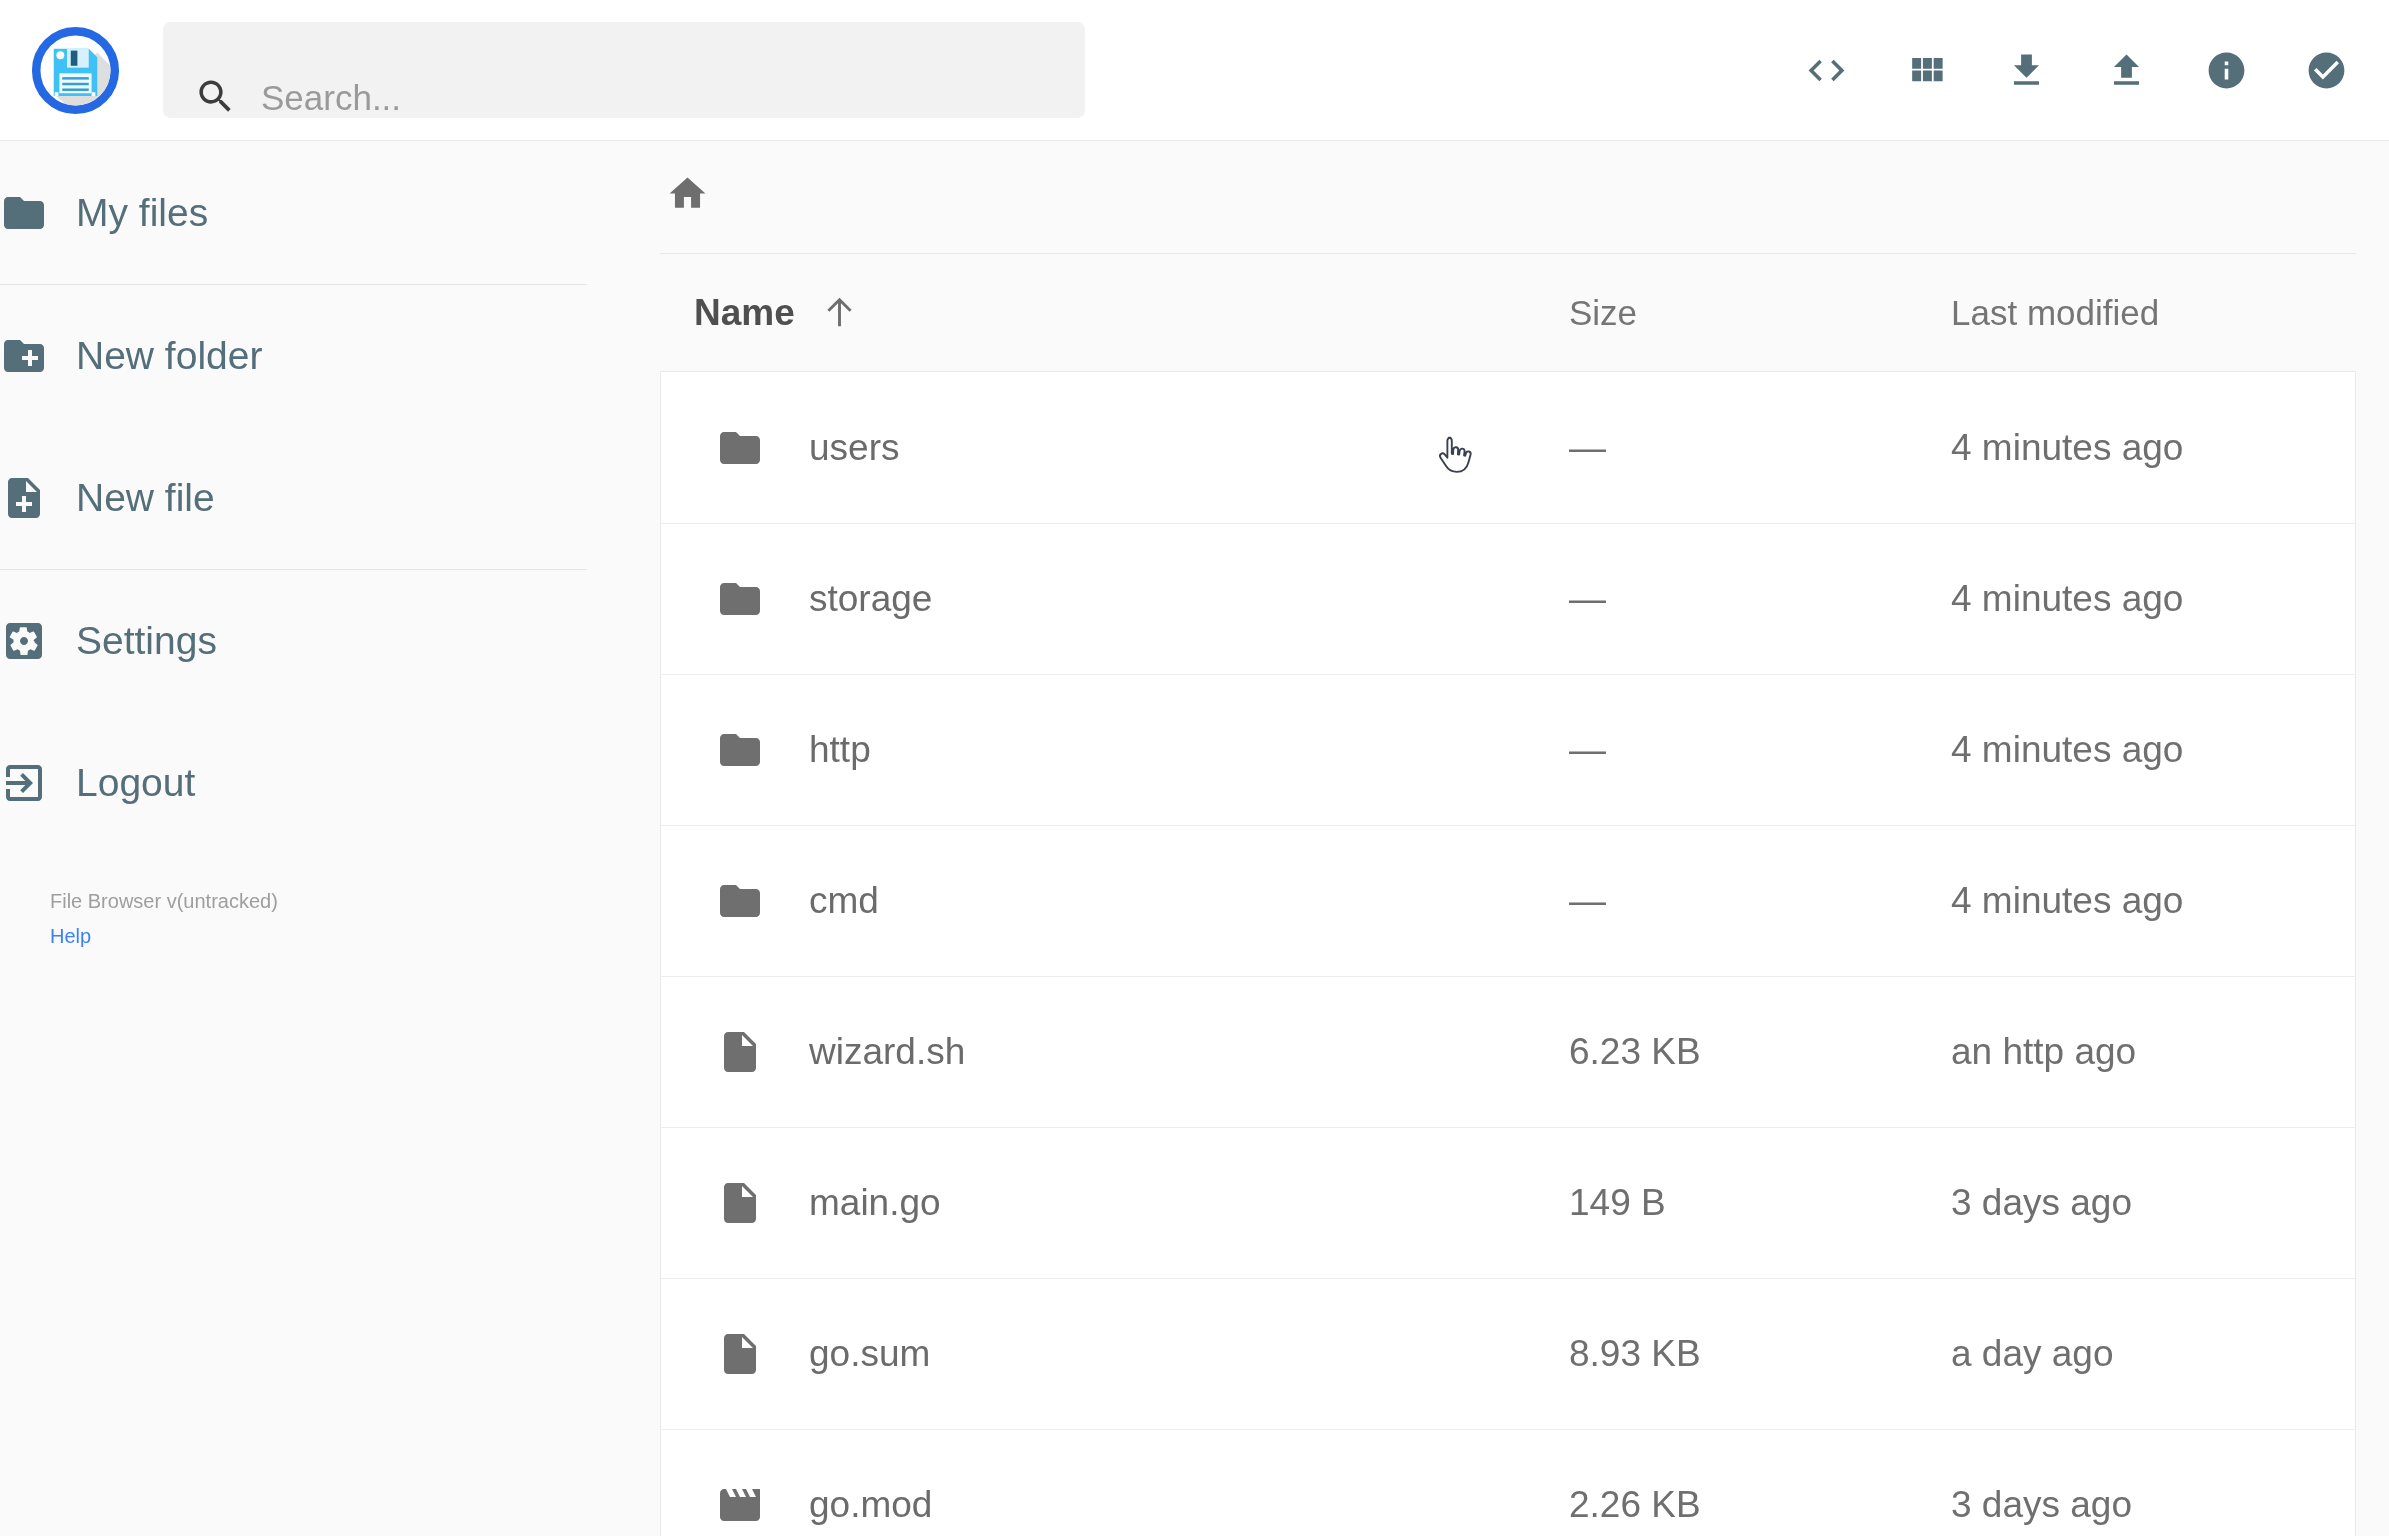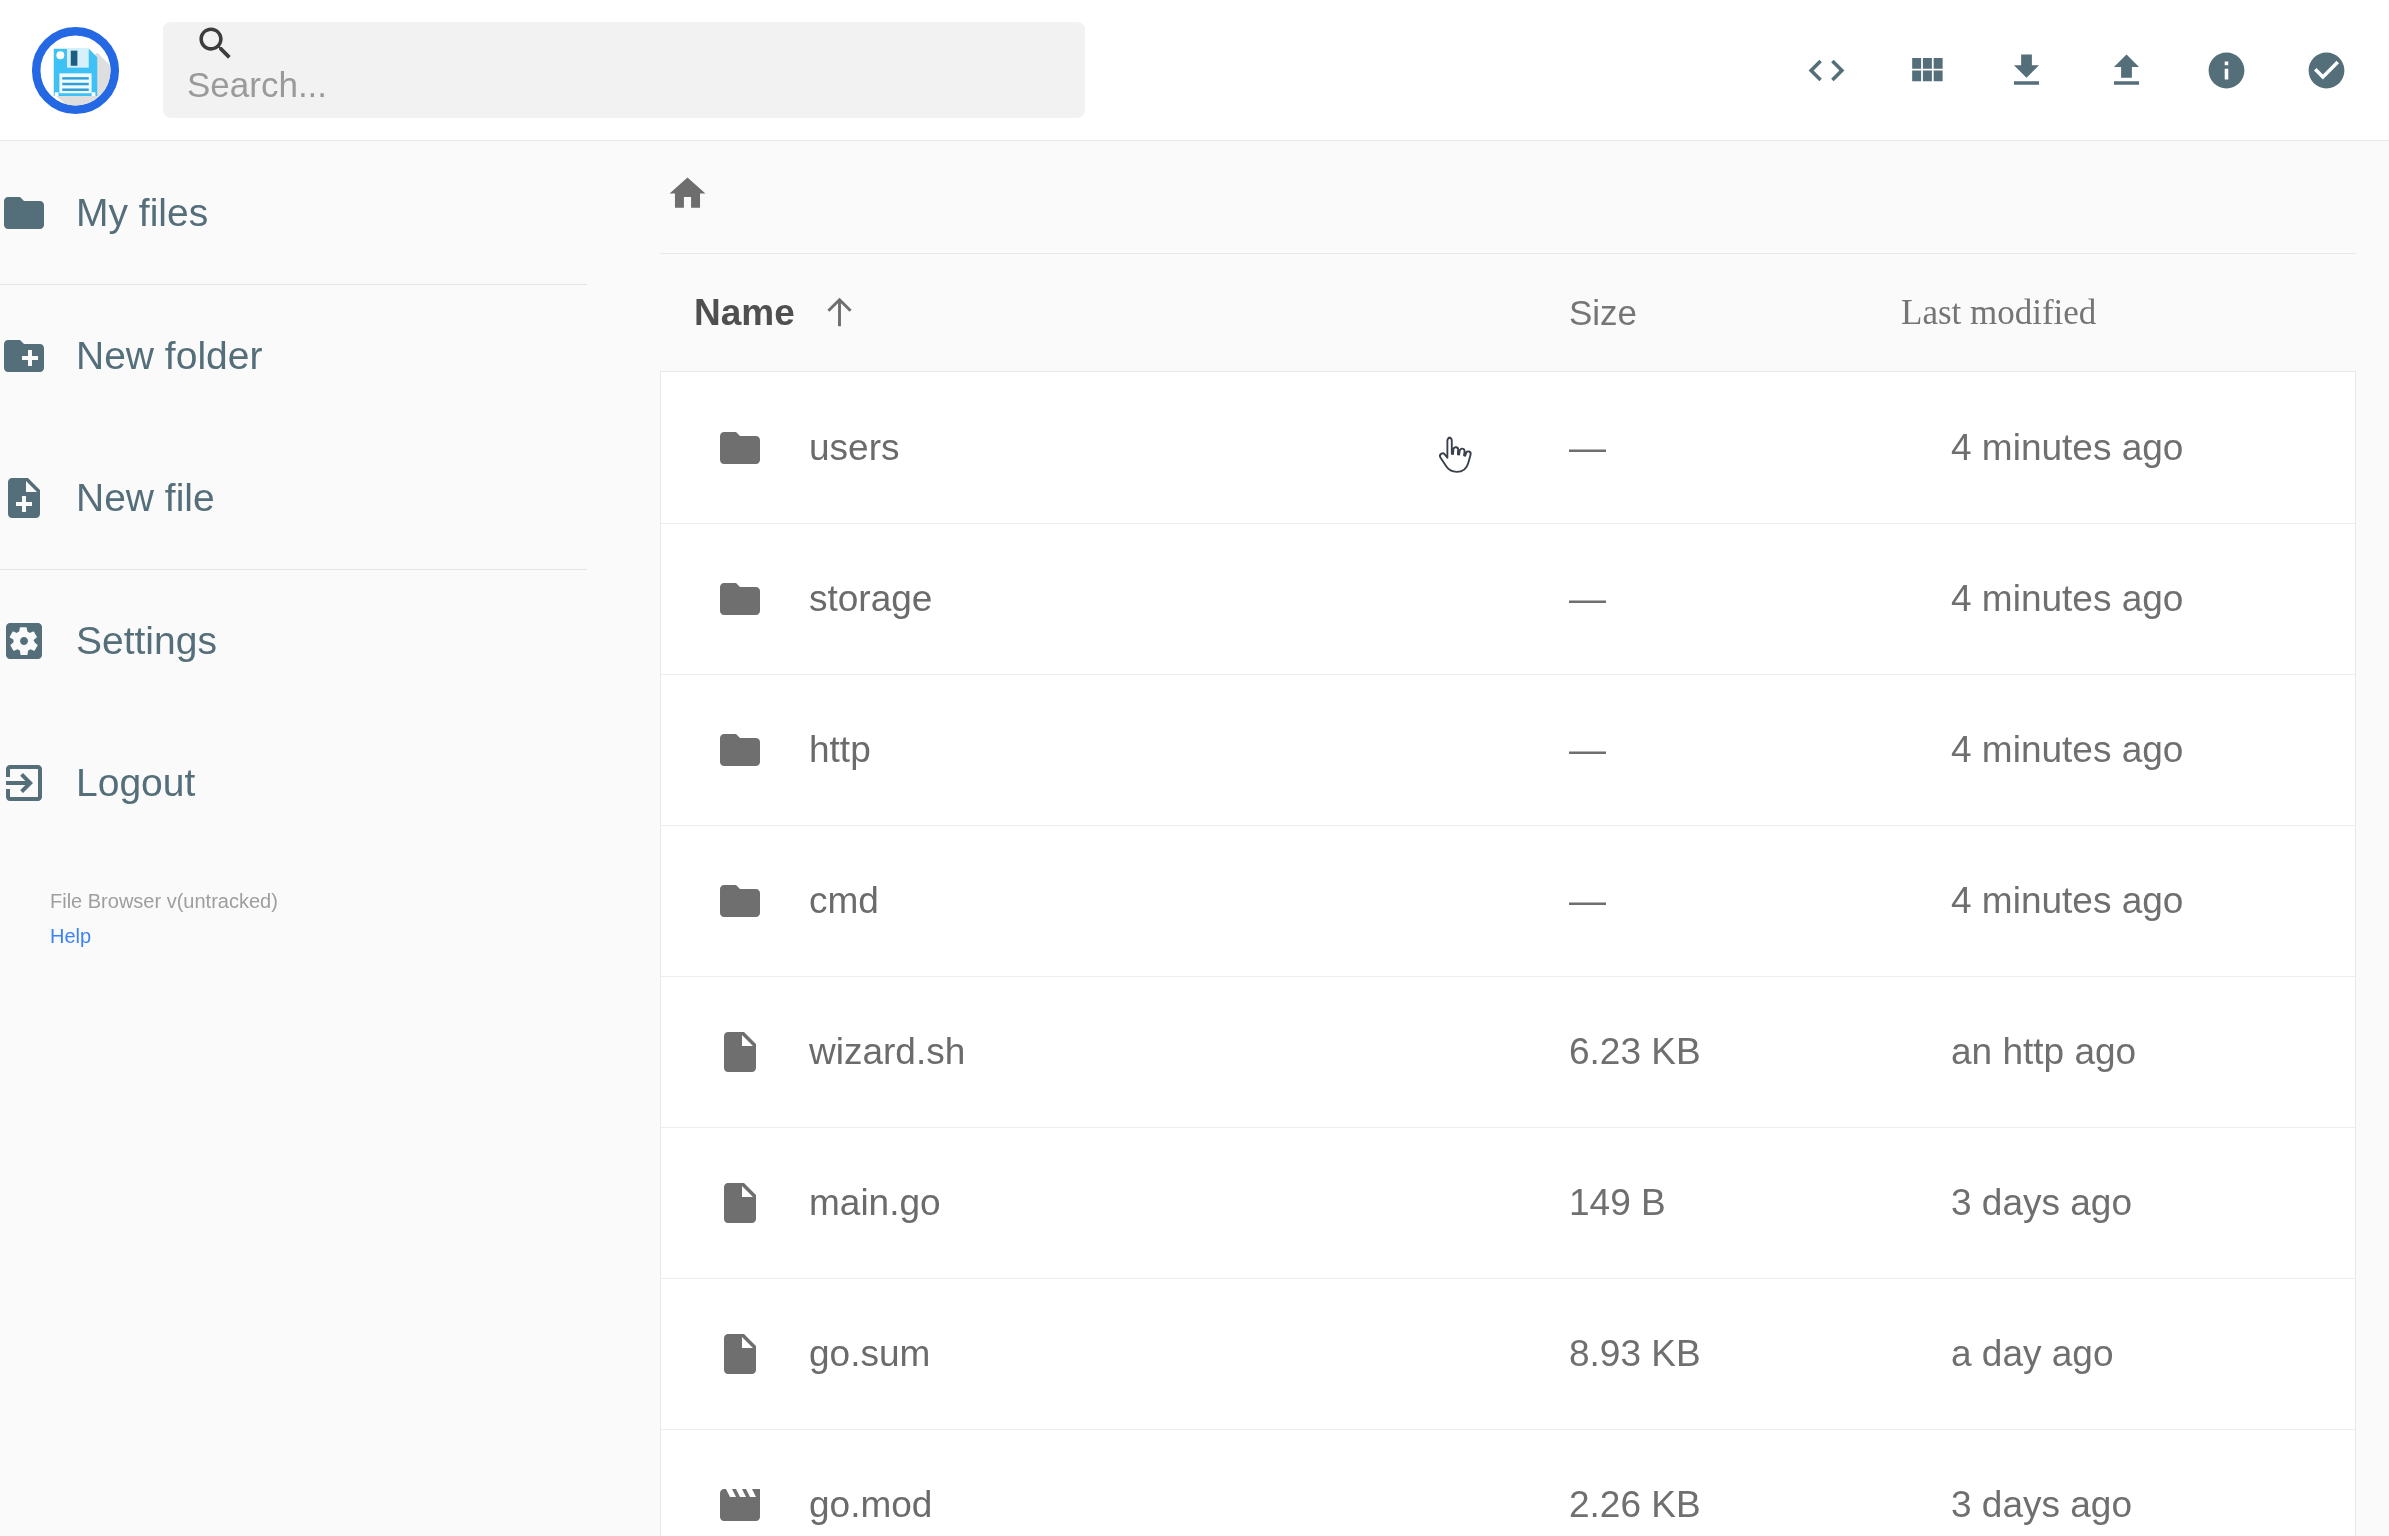--- a/index.html
+++ b/index.html
@@ -13,21 +13,21 @@
   svg { display:block; }
 
   
   .header {
     position:absolute; top:0; left:0; right:0; height:141px;
     background:#ffffff; border-bottom:0.9px solid #e8e8e8; z-index:5;
   }
   .logo-wrap { position:absolute; left:31px; top:26px; width:89px; height:89px; }
   .searchbar {
     position:absolute; left:163px; top:22px; width:922px; height:96px;
-    background:#f2f2f2; border-radius:7.4px; display:flex; align-items:flex-start;flex-direction:column;
+    background:#f2f2f2; border-radius:7.4px; display:flex; align-items:flex-end;
   }
   .searchbar .mag { margin-left:31px; width:43px; height:43px; color:#3d3d3d; flex:0 0 auto; }
   .searchbar input {
     border:none; outline:none; background:transparent;
     font-family:"Liberation Sans", sans-serif;
     font-size:35px; color:#555; margin-left:24px; width:759px;
   }
   .searchbar input::placeholder { color:#9a9a9a; }
   .header-actions {
     position:absolute; right:0; top:0; height:141px;
@@ -59,21 +59,21 @@
   }
   .home-btn svg { width:43px; height:43px; }
   .toprule { position:absolute; left:73px; right:33px; top:111px; border-top:0.9px solid #e8e8e8; }
 
   .table-head { position:absolute; left:73px; top:112px; width:1696px; height:117px; }
   .th { position:absolute; top:50%; transform:translateY(-50%); background:none; border:none; padding:0; cursor:pointer; font-family:"Liberation Sans", sans-serif; }
   .th-name { left:34px; display:flex; align-items:center; gap:24px; }
   .th-name .lbl { font-size:37px; font-weight:bold; color:#4f4f4f; }
   .th-name svg { width:41px; height:41px; color:#6e6e6e; }
   .th-size { left:909px; font-size:35px; color:#757575; }
-  .th-mod  { left:1241px; font-size:35px; color:#757575;font-family:Liberation Serif, serif; }
+  .th-mod  { left:1291px; font-size:35px; color:#757575; }
 
   .card {
     position:absolute; left:73px; top:229px; width:1696px;
     background:#ffffff; border:0.9px solid #e9e9e9;
   }
   .row { position:relative; height:151px; cursor:pointer; }
   .row + .row { border-top:0.9px solid #ededed; }
   .row .ficon { position:absolute; left:55px; top:50%; transform:translateY(-50%); width:48px; height:48px; color:#6f6f6f; }
   .row .ficon svg { width:48px; height:48px; }
   .cell { position:absolute; top:50%; transform:translateY(-50%); font-size:37px; }

